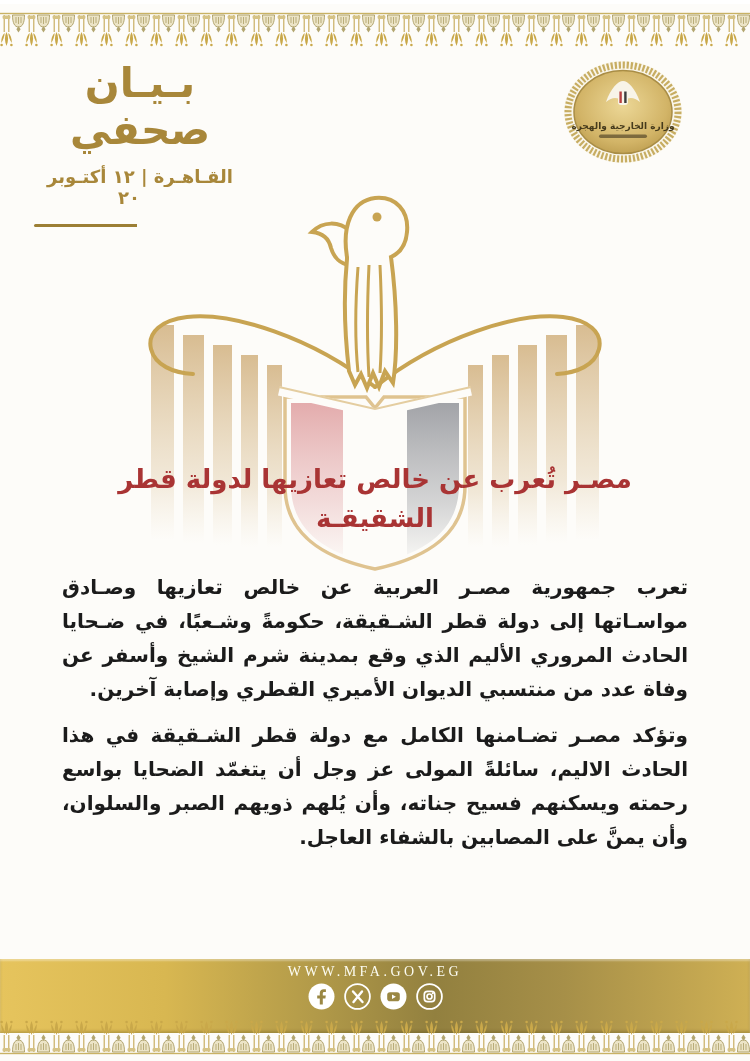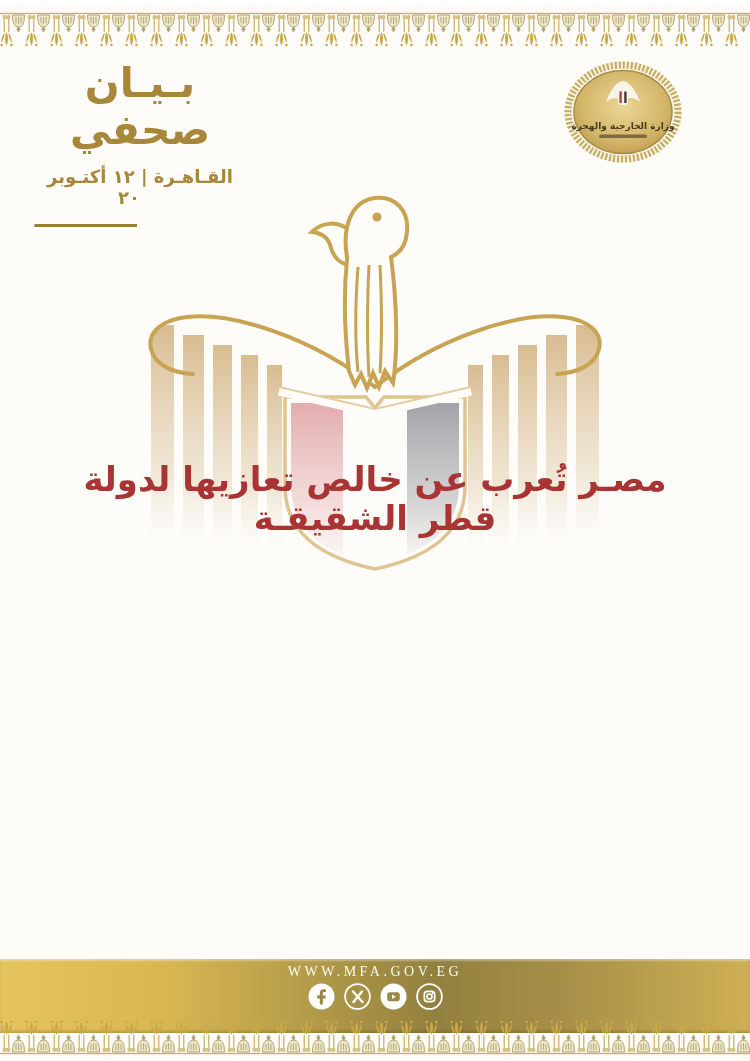--- a/index.html
+++ b/index.html
@@ -14,21 +14,21 @@
   .masthead{position:absolute;left:22px;top:56px;width:236px;text-align:center;direction:rtl;}
   .masthead .title{font-size:41px;font-weight:bold;color:#a8873a;line-height:1.15;}
   .masthead .dateline{margin-top:12px;font-size:18px;font-weight:bold;color:#a8873a;}
   .masthead .rule{margin:16px auto 0;width:212px;height:3px;background:#9c7f35;border-radius:2px;}
   
   .seal{position:absolute;left:562px;top:55px;width:122px;height:106px;}
   
   .eagle{position:absolute;left:137px;top:183px;width:476px;height:400px;}
   
   .headline{position:absolute;left:55px;top:456px;width:640px;text-align:center;direction:rtl;
-            font-size:34px;font-weight:bold;color:#a93434;line-height:39px;}
+            font-size:26px;font-weight:bold;color:#a93434;line-height:39px;}
   
   .para{position:absolute;left:62px;width:626px;margin:0;direction:rtl;text-align:justify;
         font-size:20px;font-weight:bold;color:#1b1b1b;line-height:34px;}
   #p1{top:566px;}
   #p2{top:714px;}
   
   .goldbar{position:absolute;left:0;top:955px;width:750px;height:74px;
            background:linear-gradient(90deg,#e6c45d 0%,#d8b751 22%,#b29a49 42%,#92803f 58%,#a68f48 75%,#cfb054 100%);
            box-shadow:inset 0 2px 2px rgba(255,255,255,.35), inset 0 -2px 3px rgba(60,50,10,.25);}
   .site{text-align:center;padding-top:5px;font-family:"Liberation Serif", serif;
@@ -635,20 +635,22 @@
       <path d="M148,210 L229,210 L238,221 L247,210 L328,210 L328,299 C328,345 294,370 238,382 C182,370 148,345 148,299 Z" fill="none" stroke="#dfc390" stroke-width="3.5"></path>
       <path d="M142,204 L238,226 L334,204" fill="none" stroke="#fdfcf9" stroke-width="9"></path>
       <path d="M142,200 L238,222 L334,200" fill="none" stroke="#e4cda0" stroke-width="2"></path>
     </g>
   </svg>
 
   <div class="headline">
     <div>مصـر تُعرب عن خالص تعازيها لدولة قطر الشقيقـة</div>
   </div>
 
+  <p class="para" id="p1">تعرب جمهورية مصـر العربية عن خالص تعازيها وصـادق مواسـاتها إلى دولة قطر الشـقيقة، حكومةً وشـعبًا، في ضـحايا الحادث المروري الأليم الذي وقع بمدينة شرم الشيخ وأسفر عن وفاة عدد من منتسبي الديوان الأميري القطري وإصابة آخرين.</p>
+  <p class="para" id="p2">وتؤكد مصـر تضـامنها الكامل مع دولة قطر الشـقيقة في هذا الحادث الاليم، سائلةً المولى عز وجل أن يتغمّد الضحايا بواسع رحمته ويسكنهم فسيح جناته، وأن يُلهم ذويهم الصبر والسلوان، وأن يمنَّ على المصابين بالشفاء العاجل.</p>
 
   <footer class="goldbar">
     <div class="site">WWW.MFA.GOV.EG</div>
     <div class="icons">
       <svg width="27" height="27" viewBox="0 0 27 27">
         <circle cx="13.5" cy="13.5" r="13" fill="#ffffff"></circle>
         <path d="M14.8,21.5 v-6.1 h2.6 l0.4,-3 h-3 v-1.9 c0,-0.9 0.3,-1.5 1.5,-1.5 h1.6 V6.3
                  c-0.3,0 -1.2,-0.1 -2.3,-0.1 c-2.3,0 -3.8,1.4 -3.8,3.9 v2.3 h-2.6 v3 h2.6 v6.1 Z" fill="#9a8743"></path>
       </svg>
       <svg width="27" height="27" viewBox="0 0 27 27">

